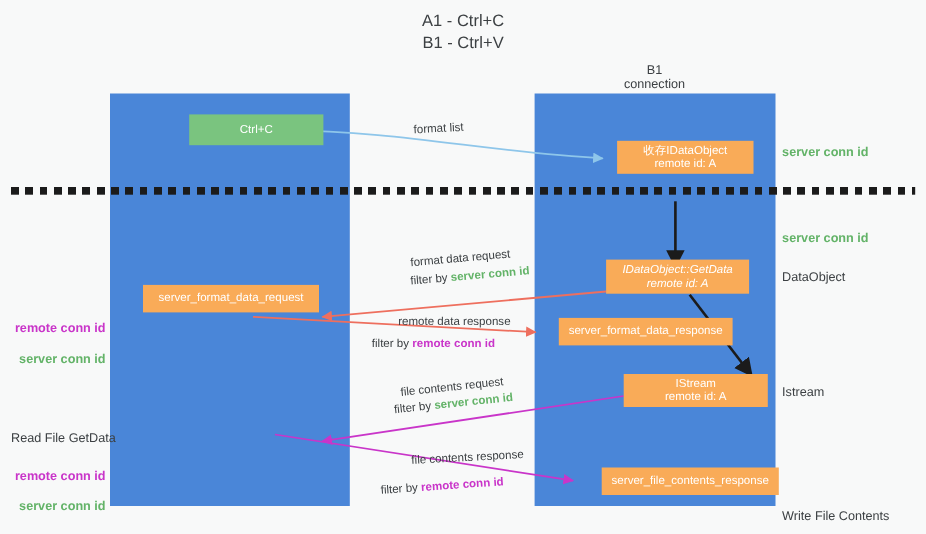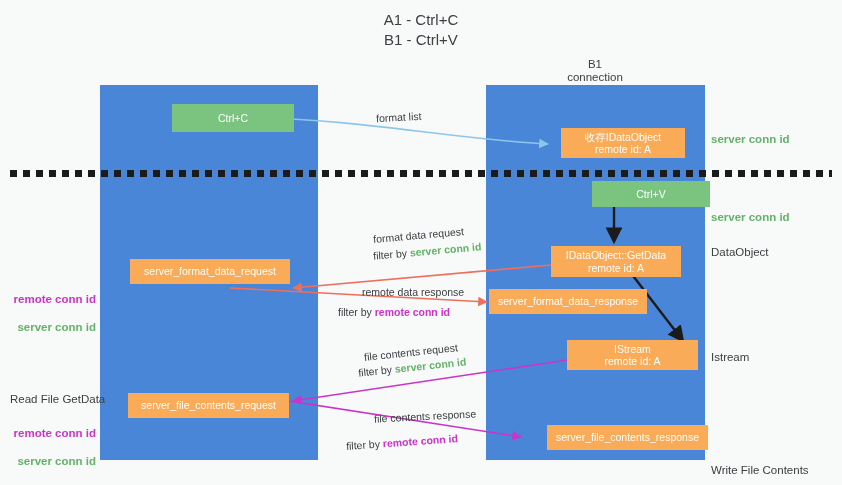--- a/index.html
+++ b/index.html
@@ -149,33 +149,31 @@
     <path d="M250,395 L521,437" stroke="#c935c9" stroke-width="1.6" fill="none" marker-end="url(#ah-mag)"></path>
   </svg>
 
   <div class="dashed-line"></div>
 
   <div class="box green" style="left:134px; top:104px; width:122px; height:28px;">Ctrl+C</div>
 
   <div class="box orange" style="left:548px; top:128px; width:124px; height:30px;margin-left:13px;">收存IDataObject
 remote id: A</div>
 
-  <div class="box green" style="left:554px; top:181px; width:118px; height:26px;">Ctrl+V</div>
-
-  <div class="box orange" style="left:551px; top:246px; width:130px; height:31px;">IDataObject::GetData
+
+  <div class="box orange" style="left:551px; top:236px; width:130px; height:31px;font-style:italic;">IDataObject::GetData
 remote id: A</div>
 
   <div class="box orange" style="left:130px; top:259px; width:160px; height:25px;">server_format_data_request</div>
 
-  <div class="box orange" style="left:489px; top:289px; width:158px; height:25px;">server_format_data_response</div>
+  <div class="box orange" style="left:508px; top:289px; width:158px; height:25px;">server_format_data_response</div>
 
   <div class="box orange" style="left:567px; top:340px; width:131px; height:30px;">IStream
 remote id: A</div>
 
-  <div class="box orange" style="left:128px; top:393px; width:161px; height:25px;">server_file_contents_request</div>
 
   <div class="box orange" style="left:547px; top:425px; width:161px; height:25px;">server_file_contents_response</div>
 
   <div class="label side green-txt" style="left:711px; top:132px;">server conn id</div>
   <div class="label side green-txt" style="left:711px; top:210px;">server conn id</div>
   <div class="label side" style="left:711px; top:245px;">DataObject</div>
   <div class="label side" style="left:711px; top:350px;">Istream</div>
   <div class="label side" style="left:711px; top:431px;margin-top:32px;">Write File Contents</div>
 
   <div class="label side" style="left:10px; top:392px;">Read File GetData</div>

